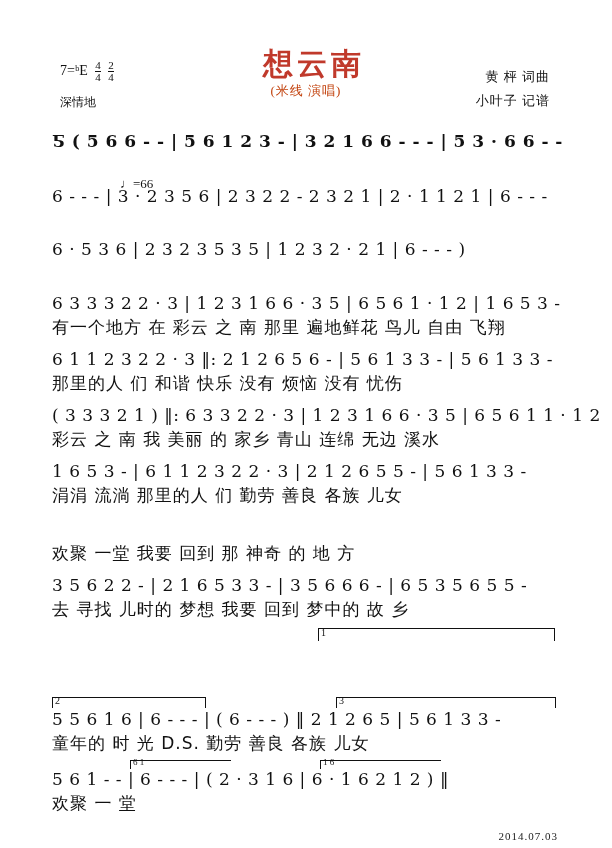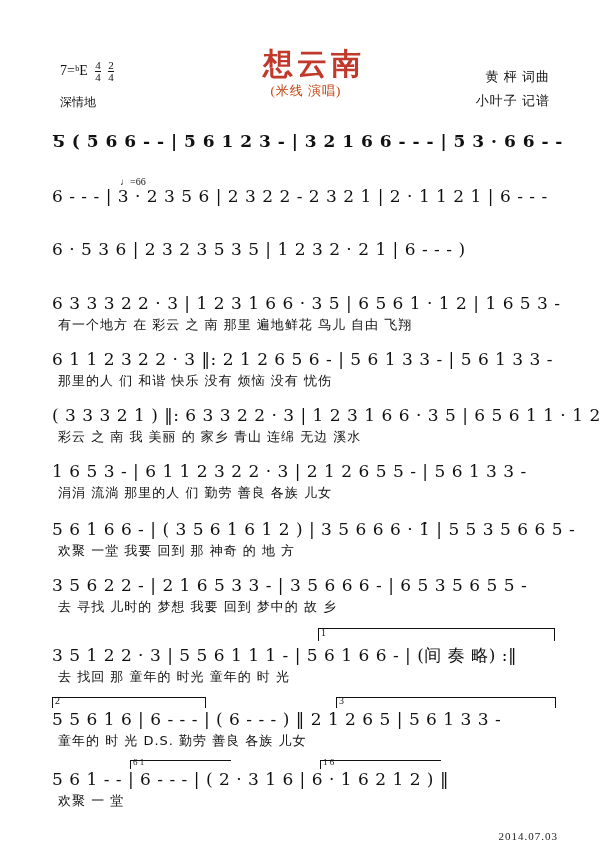--- a/index.html
+++ b/index.html
@@ -65,21 +65,21 @@
     letter-spacing:1px;
   }
   .credit2{
     position:absolute;
     top:92px;right:62px;
     font-size:13px;
     letter-spacing:1px;
   }
   .tempo{
     position:absolute;
-    font-size:10px;
+    font-size:13px;
     white-space:nowrap;
   }
   .date{
     position:absolute;
     bottom:6px;right:54px;
     font-size:11px;
     letter-spacing:1px;
     color:#222;
   }
   
@@ -96,25 +96,24 @@
     font-size:17px;
     font-family:"DejaVu Serif", serif;
     letter-spacing:0.5px;
     white-space:nowrap;
     line-height:22px;
   }
   .lyrics{
     position:absolute;
     left:0;top:24px;
     width:510px;
-    font-size:13px;
+    font-size:17px;
     letter-spacing:1px;
     white-space:nowrap;
     font-family:"DejaVu Sans", sans-serif;
-    margin-left:6px;
   }
 </style>
 </head>
 <body>
 
 <div class="sheet">
 
   <div class="key-sig">
     <span>7=ᵇE</span>
     <span class="meter">
@@ -165,33 +164,28 @@
     <div class="notes">( 3 3  3 2 1 ) ‖: 6 3  3 2  2 · 3  | 1 2 3  1 6 6 ·  3 5 | 6 5  6 1  1 · 1 2</div>
     <div class="lyrics">                  彩云 之 南    我   美丽 的 家乡     青山  连绵 无边      溪水</div>
   </div>
 
   <div class="row" style="top:460px;">
     <div class="notes">1 6  5 3 -      | 6 1 1  2 3 2  2 · 3  | 2 1 2  6 5  5  -  | 5 6  1 3 3 -</div>
     <div class="lyrics">涓涓  流淌        那里的人  们        勤劳  善良      各族  儿女</div>
   </div>
 
   <div class="row" style="top:518px;">
-    <div class="notes">5 6  1 6  6  -  | ( 3 5 6  1 6 1 2 ) | 3 5  6 6  6 · 1̇  | 5 5 3  5 6 6 5  -</div>
     <div class="lyrics">欢聚 一堂           我要  回到    那   神奇 的 地 方</div>
   </div>
 
   <div class="row" style="top:574px;">
     <div class="notes">3 5   6 2  2  -  | 2 1 6  5 3  3  -  | 3 5  6 6  6  -  | 6 5 3  5 6 5  5  -</div>
     <div class="lyrics">去  寻找     儿时的  梦想      我要  回到     梦中的 故  乡</div>
   </div>
 
-  <div class="row" style="top:644px;">
-    <div class="notes">3 5  1 2  2 · 3  | 5 5 6  1 1  1  -  | 5 6  1 6  6  -  | (间 奏 略) :‖</div>
-    <div class="lyrics">去  找回  那  童年的 时光      童年的 时  光</div>
-  </div>
 
   <div class="row" style="top:708px;">
     <div class="notes">5 5 6  1 6 | 6  - - -  | ( 6  - - - ) ‖ 2 1 2  6 5  |  5 6  1 3 3  -</div>
     <div class="lyrics">童年的 时  光                    D.S.  勤劳  善良      各族  儿女</div>
   </div>
 
   <div class="row" style="top:768px;">
     <div class="notes">5 6   1 - -  |  6 - - -  | ( 2 · 3  1 6  | 6 · 1  6 2  1 2 ) ‖</div>
     <div class="lyrics">欢聚 一            堂</div>
   </div>

